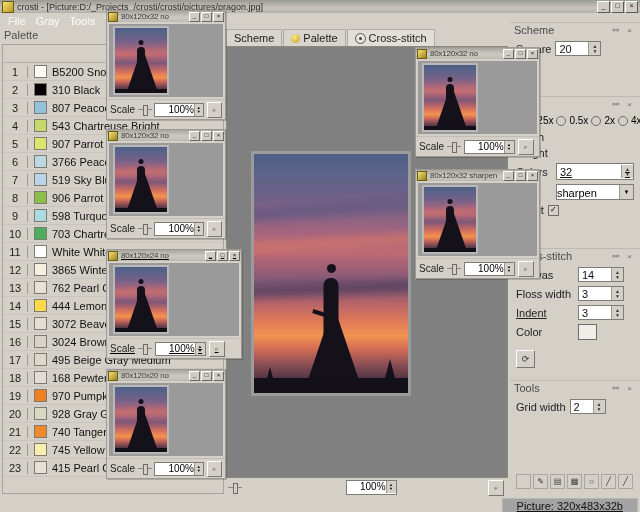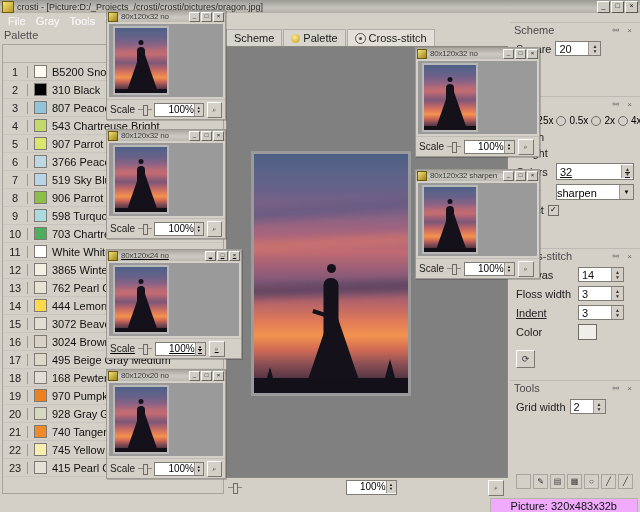--- a/index.html
+++ b/index.html
@@ -125,21 +125,21 @@
   .chk{width:9px;height:9px;border:1px solid #6f6c66;background:#d4d0c8;display:inline-flex;
      align-items:center;justify-content:center;font-size:8px;line-height:8px;}
   .colorbox{width:17px;height:14px;background:#efeee9;border:1px solid #6f6c66;}
   .iconBtn{width:17px;height:16px;background:#d4d0c8;border:1px solid #fff;
      border-right-color:#7a7771;border-bottom-color:#7a7771;display:flex;align-items:center;
      justify-content:center;font-size:9px;color:#333;}
   .sbTools{position:absolute;left:516px;top:474px;display:flex;gap:2px;align-items:center;}
   .sbTool{width:13px;height:13px;background:#d4d0c8;border:1px solid #a8a59e;
      display:flex;align-items:center;justify-content:center;font-size:8px;color:#333;}
   .statusText{position:absolute;right:2px;top:498px;font-size:11px;color:#111;
-     background:#f0abfc;padding:0 20px;border:1px solid #b8b5ae;height:13px;display:flex;align-items:center;}
+     background:#a3a3a3;padding:0 14px;border:1px solid #b8b5ae;height:13px;display:flex;align-items:center;text-decoration:underline;}
 
   
   .win{position:absolute;background:#d4d0c8;border:1px solid #9d9a93;box-sizing:border-box;
      box-shadow:1px 1px 0 rgba(0,0,0,.18);}
   .winTitle{height:11px;display:flex;align-items:center;padding:0 1px;
      background:linear-gradient(to bottom,#a9a6a0,#cdcac3 55%,#bdbab3);}
   .winTitle .wIco{width:8px;height:8px;margin-right:3px;flex:none;
      background:linear-gradient(135deg,#f3e27a,#9c8318);border:1px solid #6a5a12;}
   .winTitle .wTxt{font-size:8px;color:#3a3a3a;white-space:nowrap;overflow:hidden;
      text-overflow:clip;letter-spacing:-.2px;}

